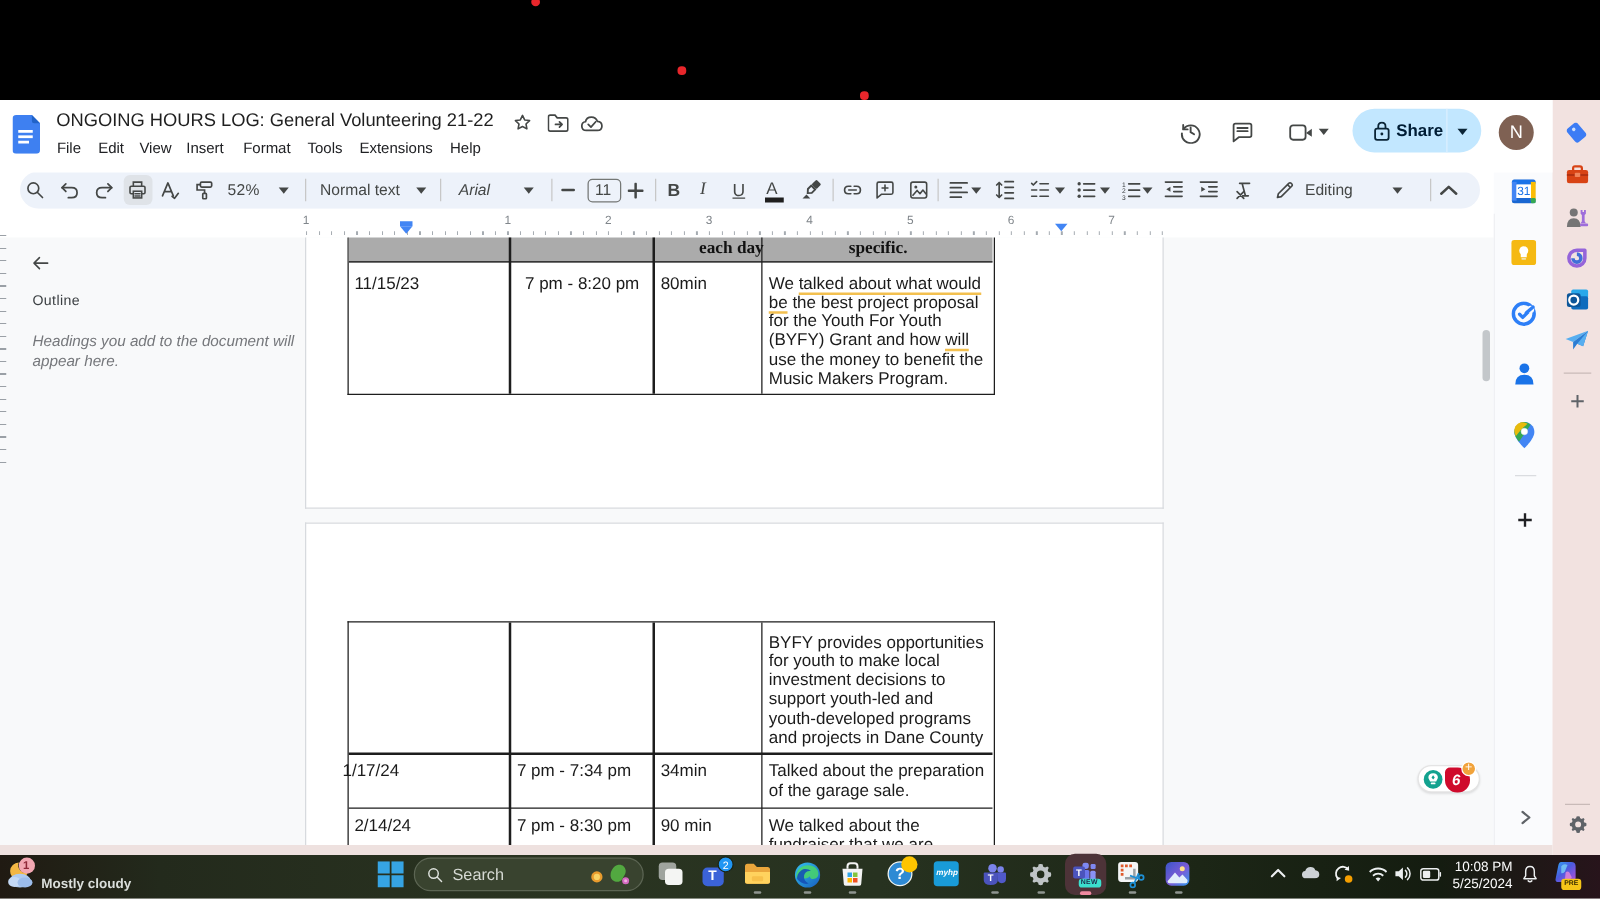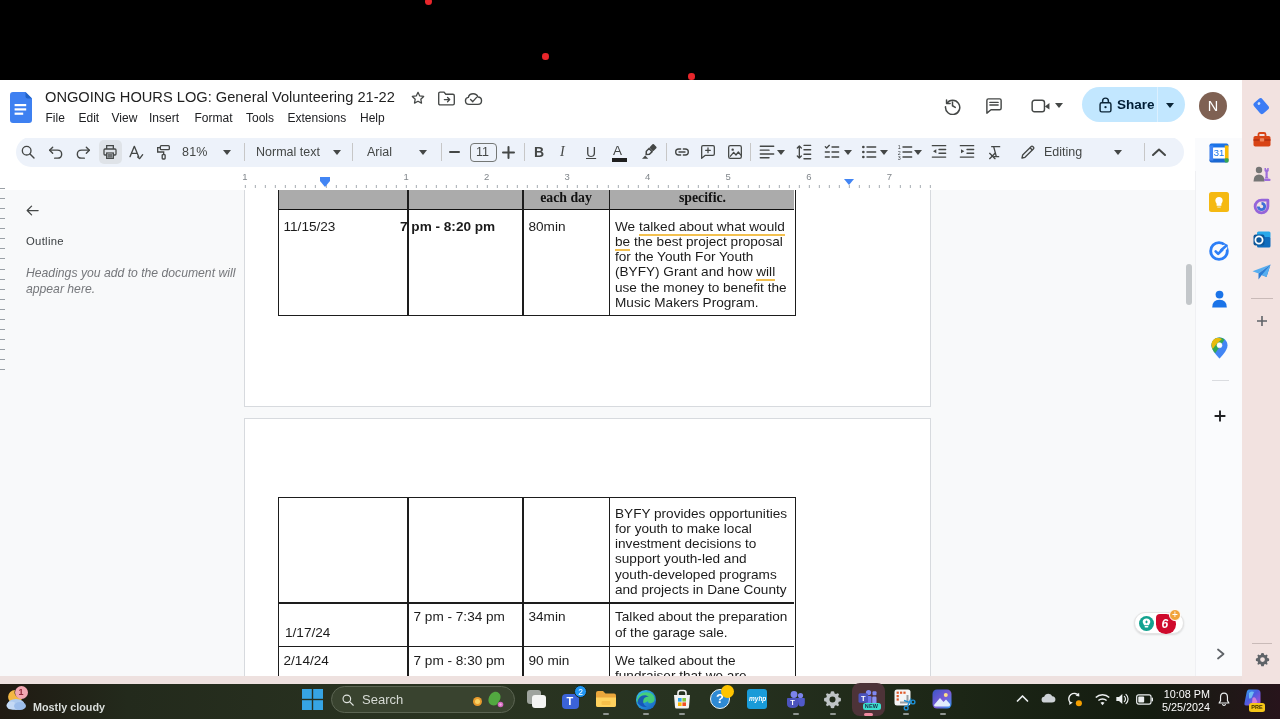--- a/index.html
+++ b/index.html
@@ -132,27 +132,27 @@
       </svg>
     <svg class="abs" style="left:112px;top:7px" width="16" height="16" viewBox="0 0 24 24" fill="none" stroke="#444746" stroke-width="2">
         <path d="M3 19 L9.5 3.5 L16 19 M5.5 14 L13.5 14" stroke-linecap="round" stroke-linejoin="round"></path>
         <path d="M14.5 19.5 L17.5 22 L22 16" stroke-linecap="round" stroke-linejoin="round"></path>
       </svg>
     <svg class="abs" style="left:138.5px;top:7px" width="16" height="16" viewBox="0 0 24 24" fill="none" stroke="#444746" stroke-width="2">
         <rect x="8" y="2.5" width="13.5" height="6" rx="1.5"></rect>
         <path d="M8 5.5 L4 5.5 L4 12 L13 12 L13 16"></path>
         <rect x="10.8" y="16" width="4.4" height="6.5" rx="1"></rect>
       </svg>
-    <div class="abs ttext" style="left:166px;top:8px;letter-spacing:0.2px;">81%</div>
+    <div class="abs ttext" style="left:166px;top:8px;letter-spacing:0.2px;">52%</div>
     <div class="abs" style="left:207px;top:13px;width:0;height:0;border-left:4.5px solid transparent;border-right:4.5px solid transparent;border-top:5px solid #444746;"></div>
     <div class="abs tsep" style="left:228px;top:6px"></div>
     <div class="abs ttext" style="left:240px;top:8px;">Normal text</div>
     <div class="abs" style="left:317px;top:13px;width:0;height:0;border-left:4.5px solid transparent;border-right:4.5px solid transparent;border-top:5px solid #444746;"></div>
     <div class="abs tsep" style="left:336px;top:6px"></div>
-    <div class="abs ttext" style="left:351px;top:8px;">Arial</div>
+    <div class="abs ttext" style="left:351px;top:8px;font-style:italic;">Arial</div>
     <div class="abs" style="left:403px;top:13px;width:0;height:0;border-left:4.5px solid transparent;border-right:4.5px solid transparent;border-top:5px solid #444746;"></div>
     <div class="abs tsep" style="left:425px;top:6px"></div>
     <div class="abs" style="left:433px;top:14px;width:11px;height:2px;background:#444746;border-radius:1px;"></div>
     <div class="abs" style="left:453.5px;top:5.5px;width:27px;height:19px;border:1px solid #747775;border-radius:4px;"></div>
     <div class="abs ttext" style="left:460px;top:8px;">11</div>
     <svg class="abs" style="left:486px;top:8.5px" width="13" height="13" viewBox="0 0 13 13">
         <path d="M6.5 1 V12 M1 6.5 H12" stroke="#444746" stroke-width="2" stroke-linecap="round"></path>
       </svg>
     <div class="abs tsep" style="left:508px;top:6px"></div>
     <div class="abs" style="left:518px;top:6.5px;font-size:14px;font-weight:bold;color:#444746;">B</div>
@@ -275,38 +275,38 @@
     <div class="abs" style="left:26px;top:76px;width:260px;font-size:12.2px;line-height:15.6px;color:#75777b;font-style:italic;">Headings you add to the document will<br>appear here.</div>
 
     <div class="page" style="top:0;height:217px;border-top:none;"></div>
 
     <div class="abs" style="left:277.5px;top:0;width:518px;height:126px;border:1.4px solid #1d1d1d;border-top:none;">
       <div class="abs" style="left:0;top:0;width:515.2px;height:19.5px;background:#ababab;border-bottom:1.6px solid #111;"></div>
       <div class="abs" style="left:128.7px;top:0;width:1.4px;height:124.6px;background:#1d1d1d;"></div>
       <div class="abs" style="left:243.7px;top:0;width:1.4px;height:124.6px;background:#1d1d1d;"></div>
       <div class="abs" style="left:330.4px;top:0;width:1.4px;height:124.6px;background:#1d1d1d;"></div>
     </div>
-    <div class="abs" style="left:521px;top:0px;width:90px;text-align:center;font-family:'Liberation Serif',serif;font-weight:bold;font-size:13.8px;color:#111;">each day</div>
+    <div class="abs" style="left:521px;top:0px;width:90px;text-align:right;font-family:'Liberation Serif',serif;font-weight:bold;font-size:13.8px;color:#111;">each day</div>
     <div class="abs" style="left:610px;top:0px;width:185px;text-align:center;font-family:'Liberation Serif',serif;font-weight:bold;font-size:13.8px;color:#111;">specific.</div>
     <div class="dt" style="left:283.5px;top:28.6px;">11/15/23</div>
-    <div class="dt" style="left:400px;top:28.6px;font-weight:bold;">7 pm - 8:20 pm</div>
+    <div class="dt" style="left:420px;top:28.6px;">7 pm - 8:20 pm</div>
     <div class="dt" style="left:528.5px;top:28.6px;">80min</div>
     <div class="dt cell4" style="left:615px;top:28.6px;">We <span class="gline">talked about what would</span><br><span class="gline">be</span> the best project proposal<br>for the Youth For Youth<br>(BYFY) Grant and how <span class="gline">will</span><br>use the money to benefit the<br>Music Makers Program.</div>
 
     <div class="page" style="top:227.5px;height:259px;border-bottom:none;"></div>
 
     <div class="abs" style="left:277.5px;top:307px;width:518px;height:179px;border:1.4px solid #1d1d1d;border-bottom:none;">
       <div class="abs" style="left:128.7px;top:0;width:1.4px;height:179px;background:#1d1d1d;"></div>
       <div class="abs" style="left:243.7px;top:0;width:1.4px;height:179px;background:#1d1d1d;"></div>
       <div class="abs" style="left:330.4px;top:0;width:1.4px;height:179px;background:#1d1d1d;"></div>
       <div class="abs" style="left:0;top:104.2px;width:515.2px;height:1.4px;background:#1d1d1d;"></div>
       <div class="abs" style="left:0;top:147.5px;width:515.2px;height:1.4px;background:#1d1d1d;"></div>
     </div>
     <div class="dt cell4" style="left:615px;top:315.6px;">BYFY provides opportunities<br>for youth to make local<br>investment decisions to<br>support youth-led and<br>youth-developed programs<br>and projects in Dane County</div>
-    <div class="dt" style="left:285px;top:419.4px;margin-top:16px;">1/17/24</div>
+    <div class="dt" style="left:274px;top:419.4px;">1/17/24</div>
     <div class="dt" style="left:413.5px;top:419.4px;">7 pm - 7:34 pm</div>
     <div class="dt" style="left:528.5px;top:419.4px;">34min</div>
     <div class="dt cell4" style="left:615px;top:419.4px;">Talked about the preparation<br>of the garage sale.</div>
     <div class="dt" style="left:283.5px;top:463.2px;">2/14/24</div>
     <div class="dt" style="left:413.5px;top:463.2px;">7 pm - 8:30 pm</div>
     <div class="dt" style="left:528.5px;top:463.2px;">90 min</div>
     <div class="dt cell4" style="left:615px;top:463.2px;">We talked about the<br>fundraiser that we are</div>
 
     <div class="abs" style="left:1186px;top:74px;width:6px;height:41px;background:#c3c7ca;border-radius:3px;"></div>
 

